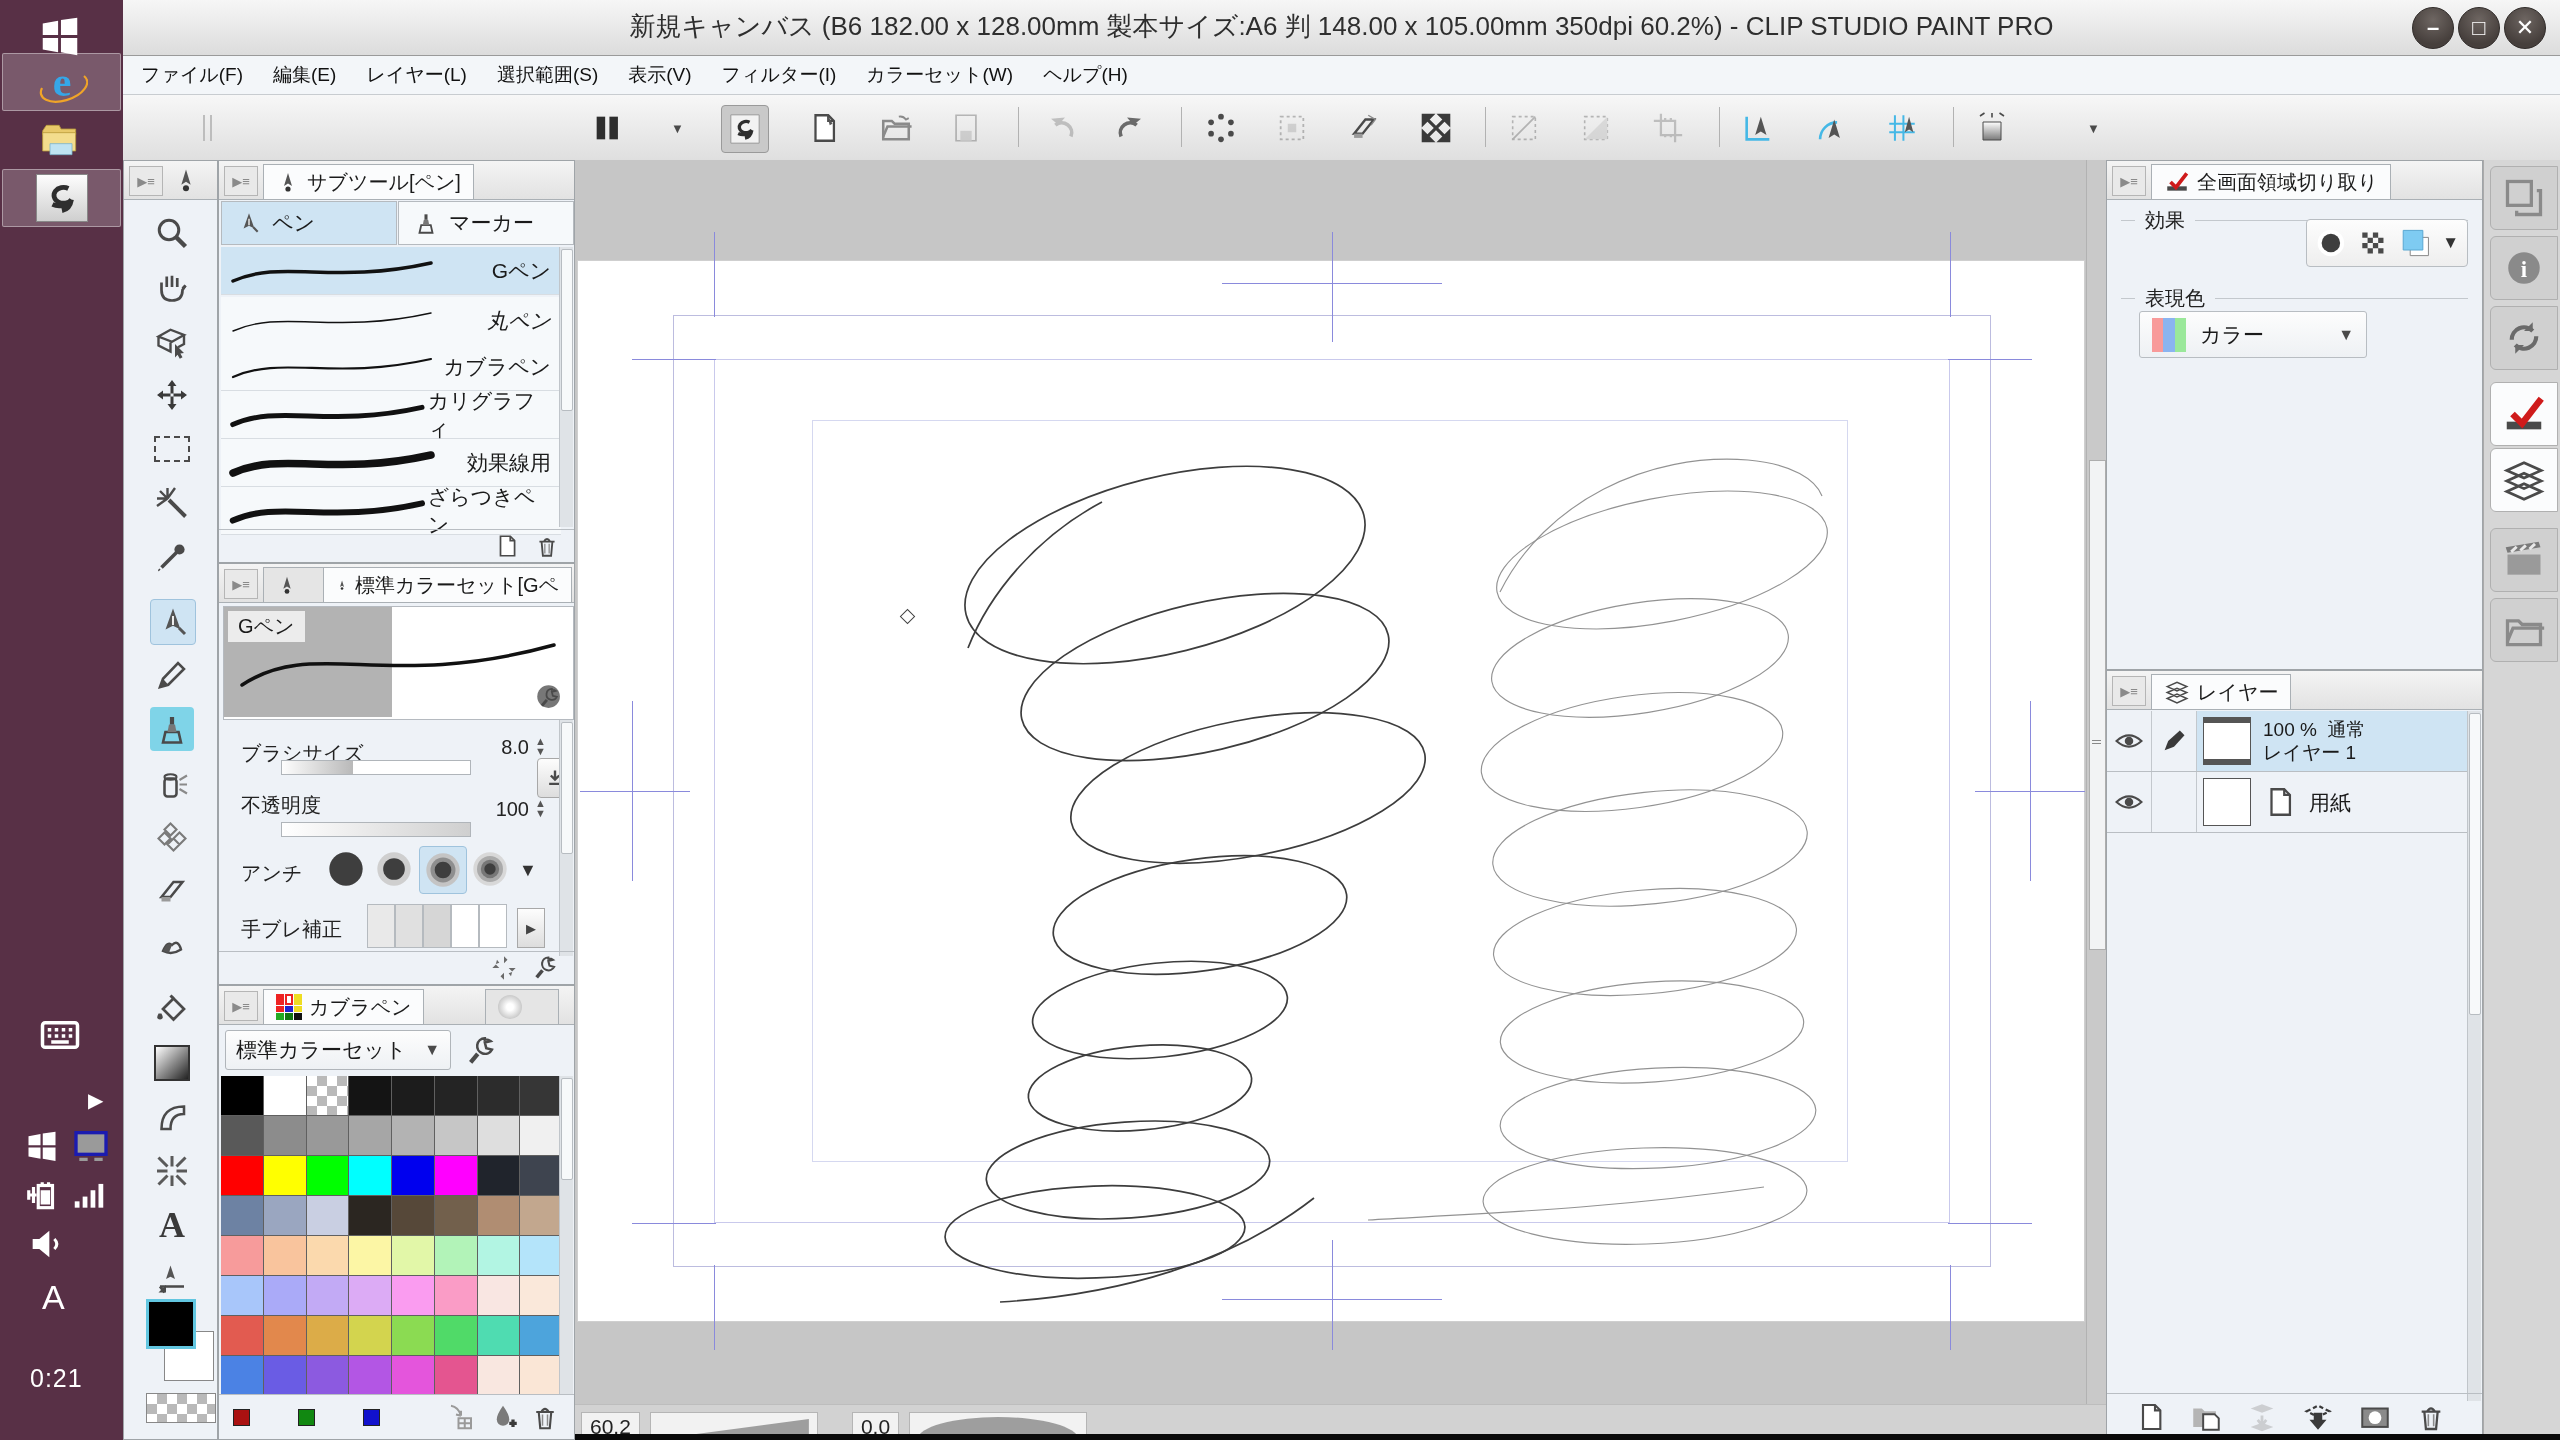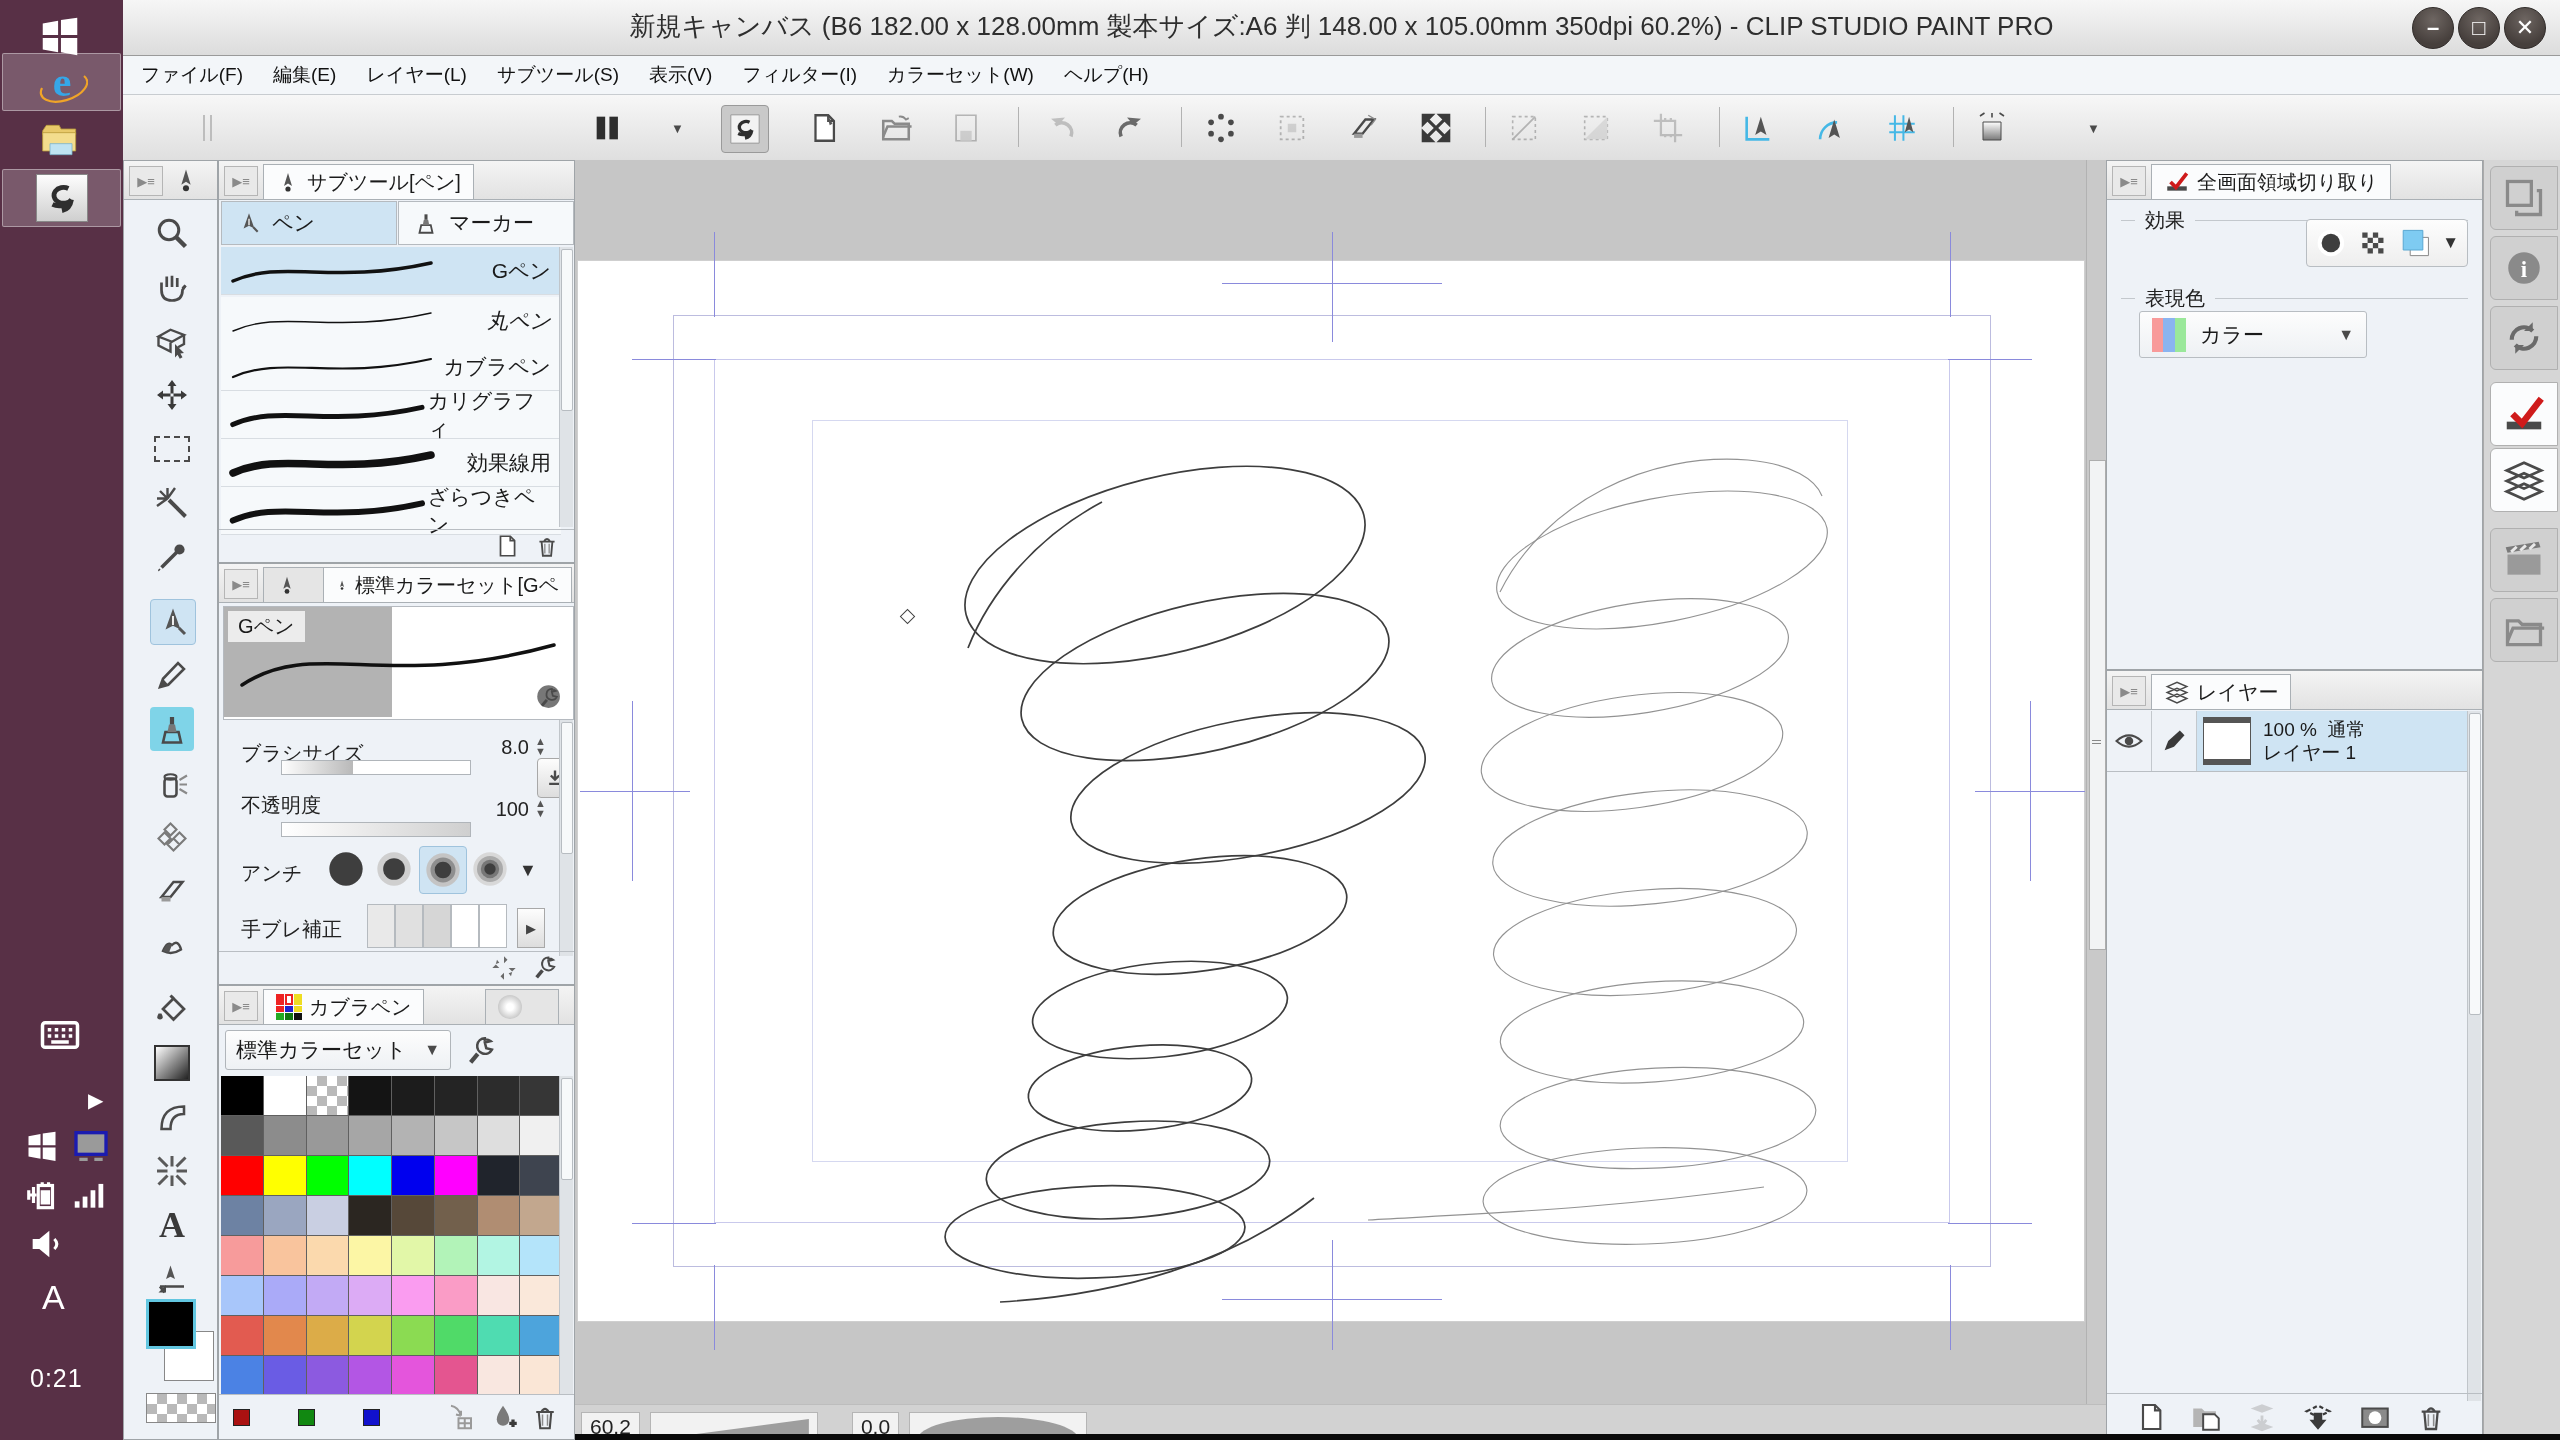--- a/index.html
+++ b/index.html
@@ -413,21 +413,21 @@
       </div>
     <div class="abs winbtn" style="right:14px">
         <span>✕</span>
       </div>
   </div>
 
   <div id="menubar" class="abs">
       <div class="menu-item">ファイル(F)</div>
       <div class="menu-item">編集(E)</div>
       <div class="menu-item">レイヤー(L)</div>
-      <div class="menu-item">サブツール(S)</div>
+      <div class="menu-item">選択範囲(S)</div>
       <div class="menu-item">表示(V)</div>
       <div class="menu-item">フィルター(I)</div>
       <div class="menu-item">カラーセット(W)</div>
       <div class="menu-item">ヘルプ(H)</div>
     </div>
 
   <div id="commandbar" class="abs">
     <div class="abs grip" style="left:80px;top:20px"></div>
     <div class="abs cmd" style="left:462px">
       <svg class="ic" width="34" height="34" viewBox="0 0 24 24">
@@ -1074,20 +1074,35 @@
       </div>
       <div class="lcell lsel" style="left:90px;width:275px;justify-content:flex-start;gap:12px;padding-left:6px;border-right:none">
         <div class="lthumb checker" style="border-top:6px solid #555;border-bottom:6px solid #555"></div>
         <div class="ltext">
           <div><span>100 %</span>&nbsp;&nbsp;<span>通常</span></div>
           <div>レイヤー 1</div>
         </div>
       </div>
     </div>
 
+    <div class="lrow" style="top:101px">
+      <div class="lcell" style="left:0;width:44px">
+        <svg class="ic" width="30" height="30" viewBox="0 0 24 24">
+            <use href="#g-eye"></use>
+          </svg>
+      </div>
+      <div class="lcell" style="left:45px;width:44px"></div>
+      <div class="lcell" style="left:90px;width:275px;justify-content:flex-start;gap:12px;padding-left:6px;border-right:none">
+        <div class="lthumb"></div>
+        <svg class="ic" width="34" height="34" viewBox="0 0 24 24">
+            <use href="#g-page"></use>
+          </svg>
+        <div class="ltext" style="font-size:21px">用紙</div>
+      </div>
+    </div>
     <div class="vscroll" style="top:40px;height:690px">
         <div class="vthumb" style="top:2px;height:300px"></div>
       </div>
     <div class="p-bottom" style="bottom:0;height:46px;justify-content:flex-start;gap:22px;padding-left:28px">
       <svg class="ic" width="32" height="32" viewBox="0 0 24 24">
           <use href="#g-page"></use>
         </svg>
       <svg class="ic" width="34" height="34" viewBox="0 0 24 24">
           <use href="#g-newfolder"></use>
         </svg>

